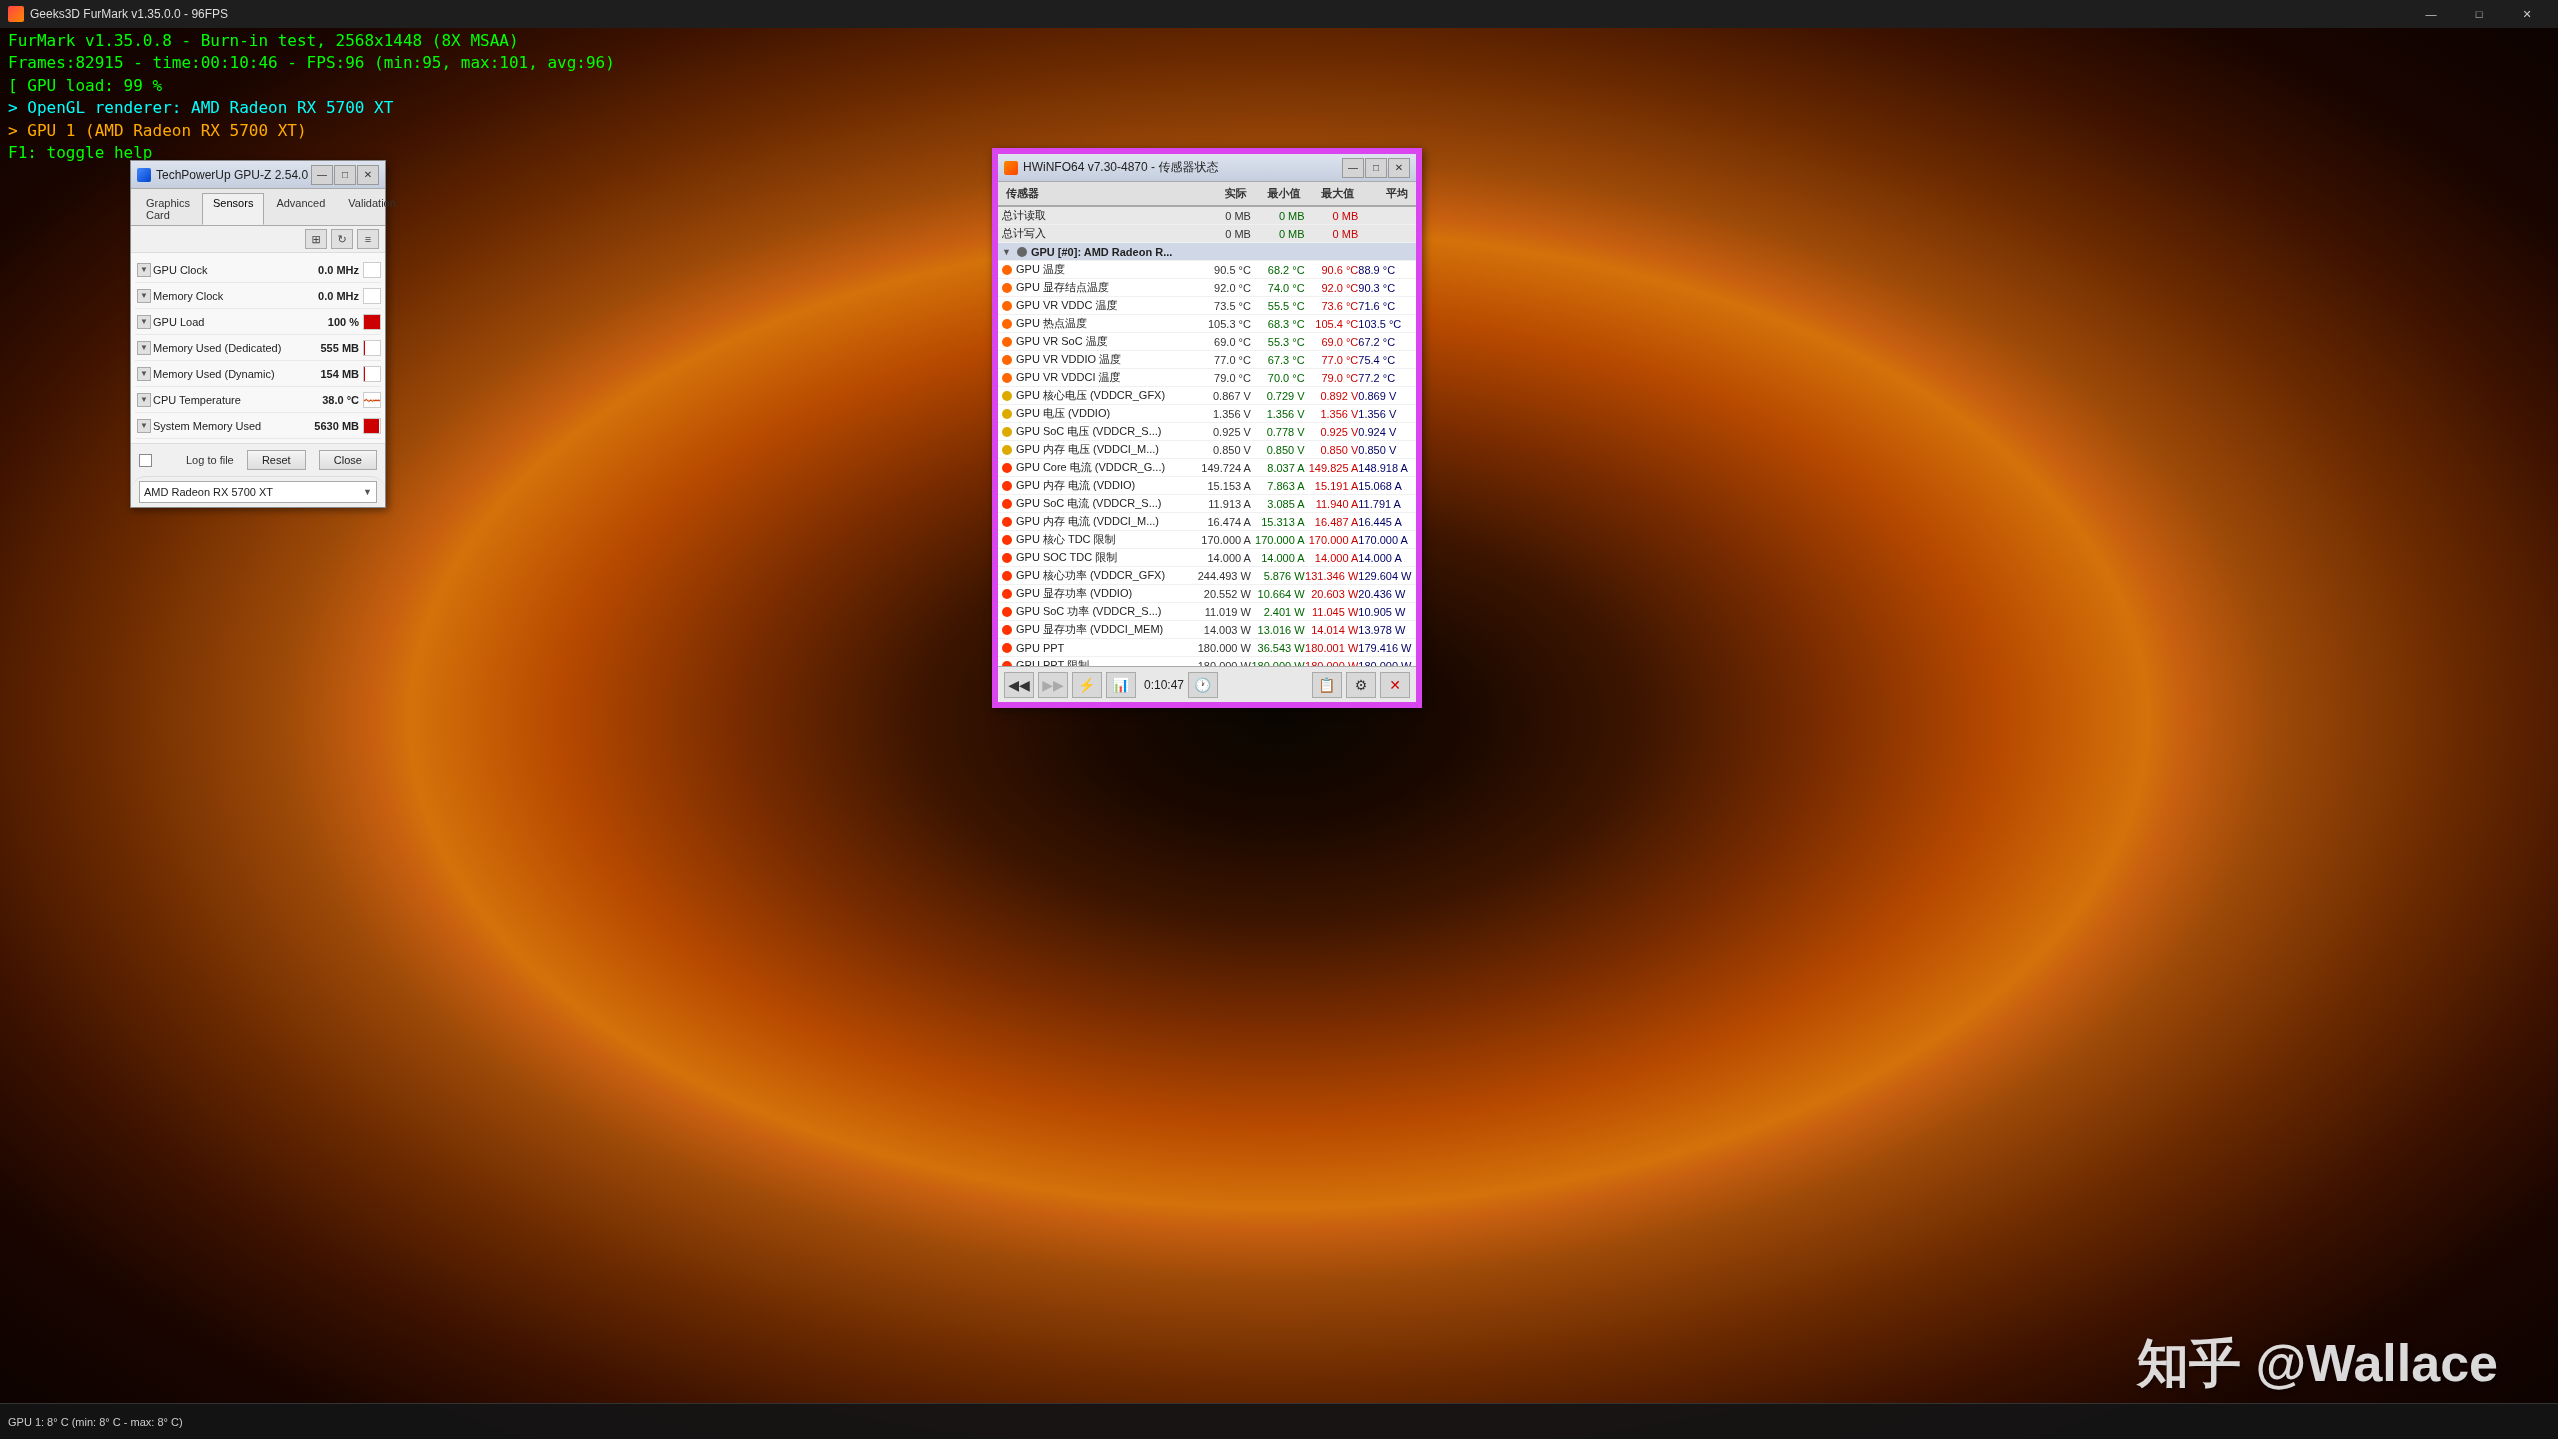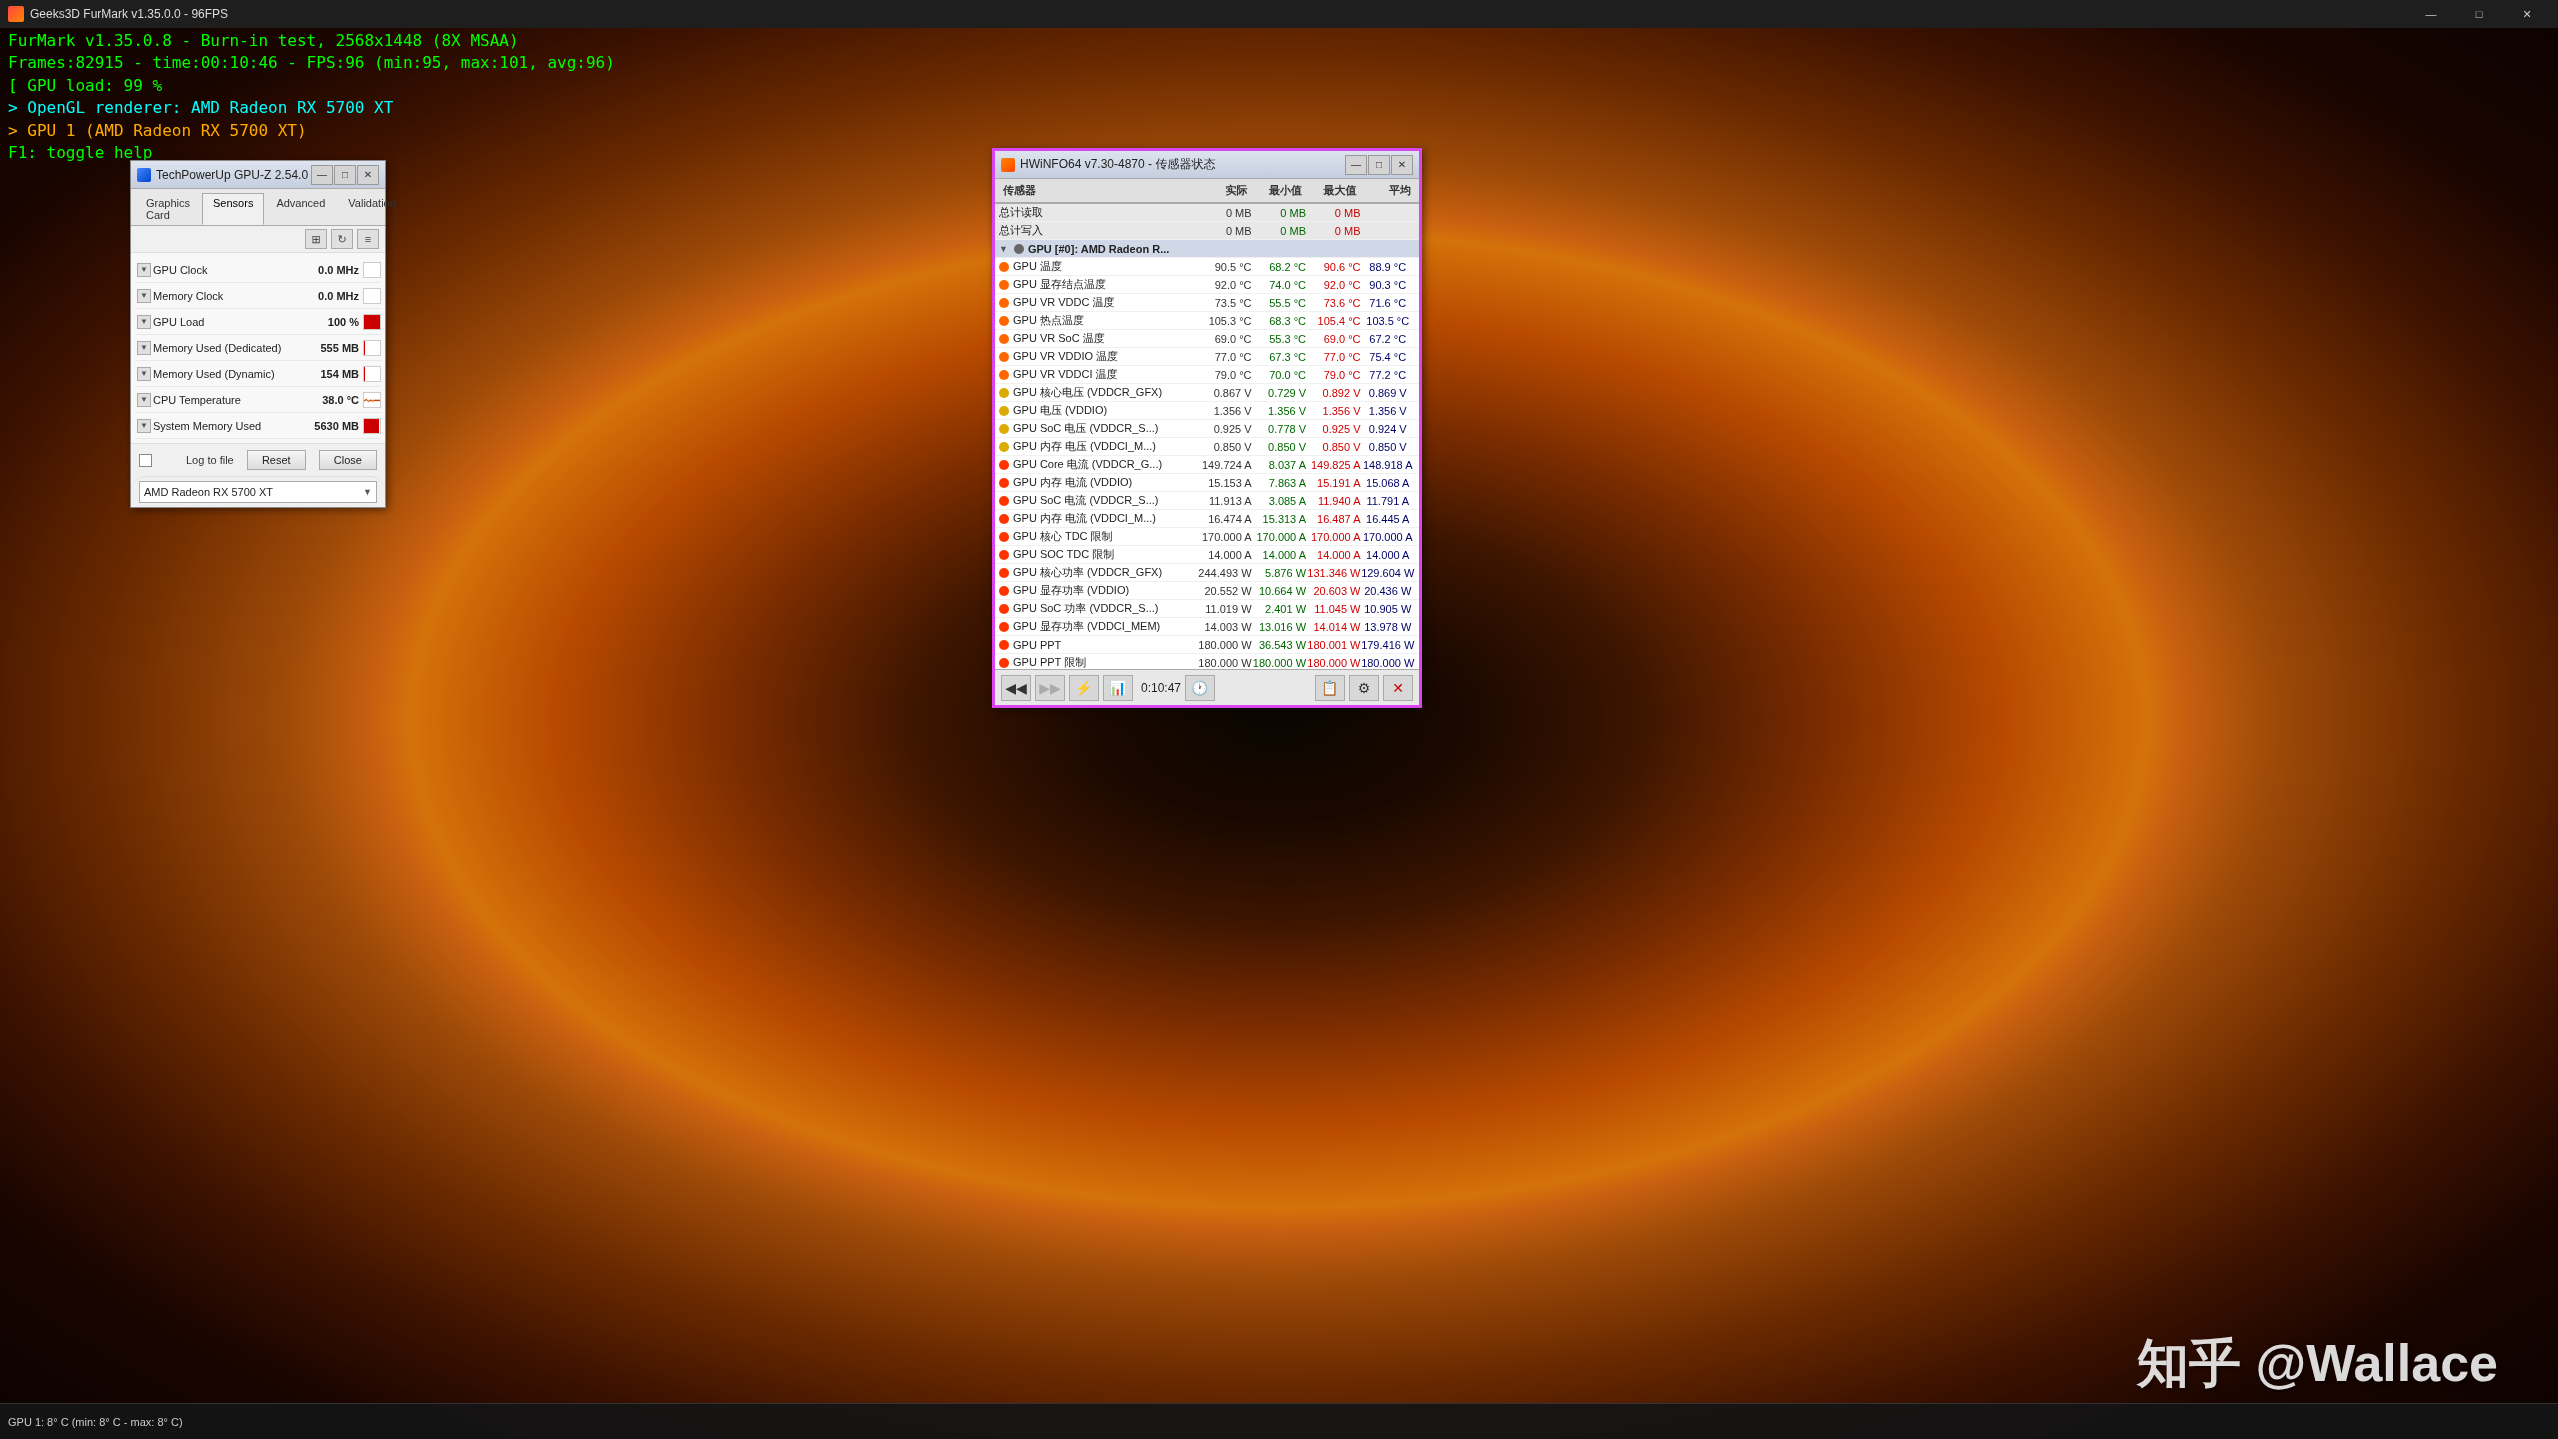--- a/index.html
+++ b/index.html
@@ -299,21 +299,21 @@
     }
 
     
     .hwinfo-window {
       position: absolute;
       top: 148px;
       left: 992px;
       width: 430px;
       height: 560px;
       background: #f0f0f0;
-      border: 3px solid #d946ef;
+      border: 6px solid #d946ef;
       box-shadow: 2px 2px 8px rgba(0,0,0,0.5);
       z-index: 200;
       display: flex;
       flex-direction: column;
     }
     .hwinfo-titlebar {
       height: 28px;
       background: linear-gradient(180deg, #dde4ef 0%, #c5cede 100%);
       display: flex;
       align-items: center;
@@ -393,21 +393,21 @@
     .hwinfo-cell {
       font-size: 11px;
       color: #222;
       overflow: hidden;
       white-space: nowrap;
     }
     .hwinfo-cell-sensor { width: 200px; display: flex; align-items: center; gap: 4px; }
     .hwinfo-cell-val { width: 55px; text-align: right; color: #333; }
     .hwinfo-cell-min { width: 55px; text-align: right; color: #006600; }
     .hwinfo-cell-max { width: 55px; text-align: right; color: #cc0000; }
-    .hwinfo-cell-avg { width: 55px; text-align: center; color: #000066; }
+    .hwinfo-cell-avg { width: 55px; text-align: left; color: #000066; }
 
     .sensor-icon {
       width: 10px;
       height: 10px;
       border-radius: 50%;
       flex-shrink: 0;
     }
     .icon-group { background: #666; }
 
     .expand-icon {

